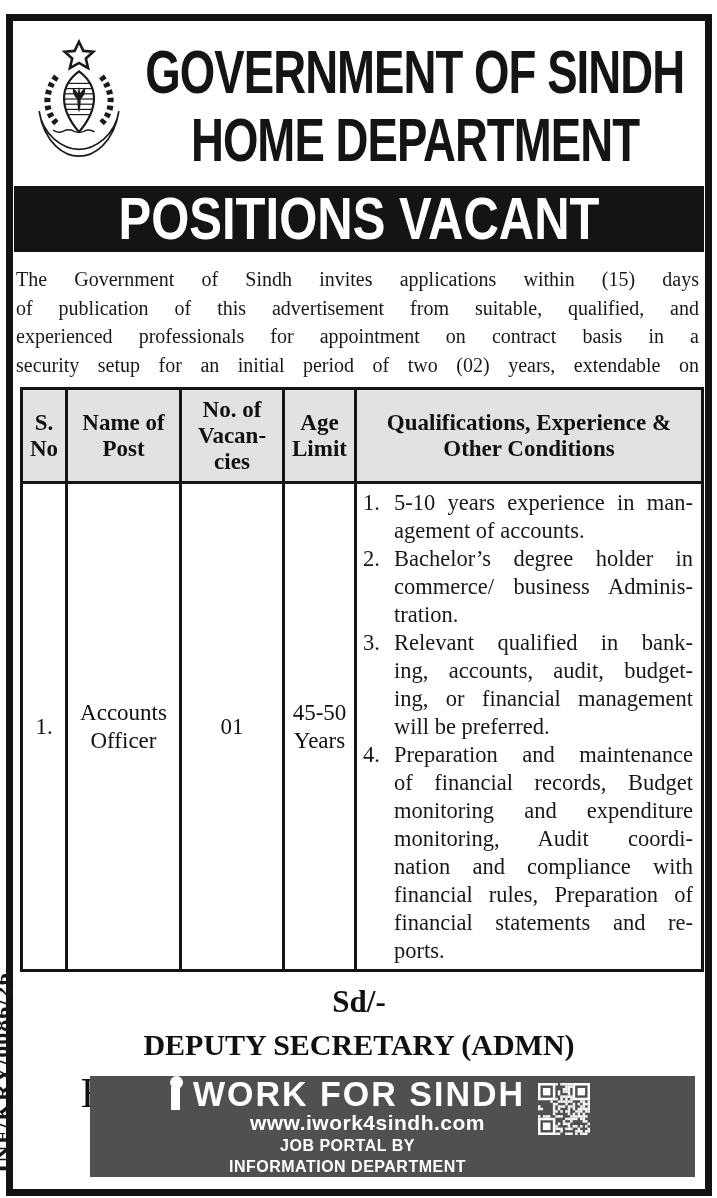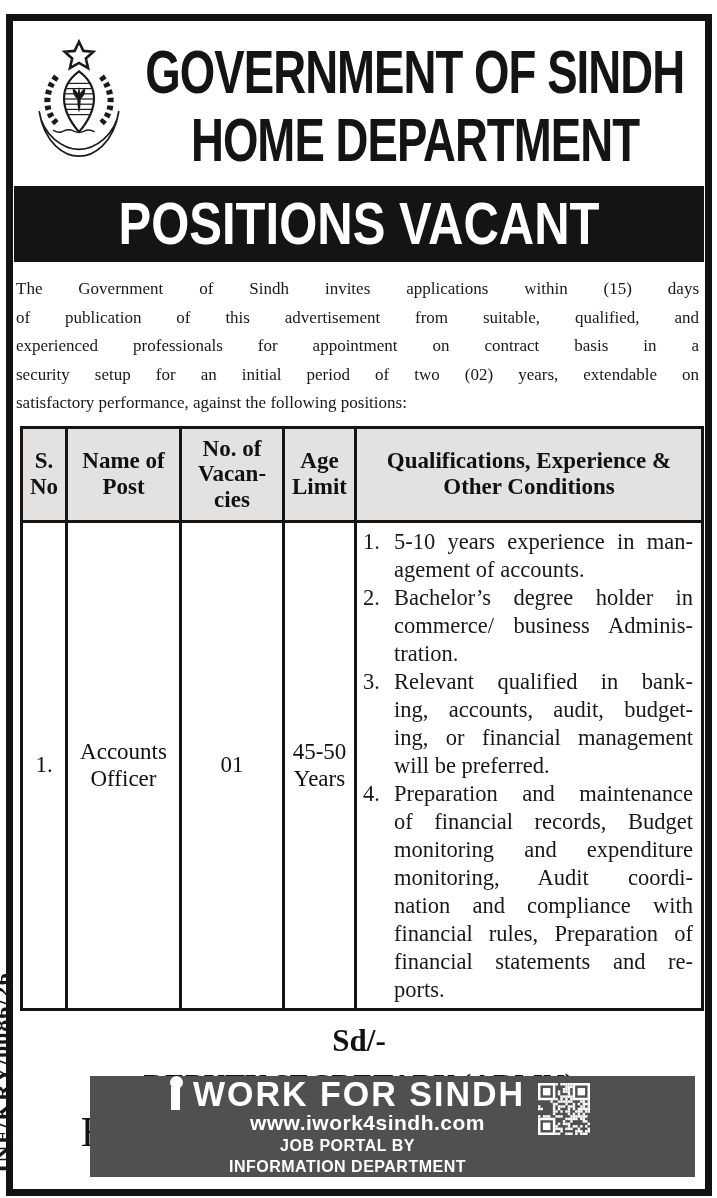--- a/index.html
+++ b/index.html
@@ -17,27 +17,27 @@
   .crest{flex:0 0 104px;height:124px;}
   .titles{flex:1;text-align:center;padding-top:6px;}
   .t-line{line-height:57px;white-space:nowrap;}
   .cond{
     display:inline-block;font-family:"Liberation Sans","DejaVu Sans",sans-serif;
     font-weight:bold;font-size:47px;letter-spacing:-1px;color:#141414;
     transform:scale(0.97,1.28);transform-origin:center;
   }
   
   .banner{
-    margin:7px 1px 0 1px;background:#141414;height:76px;
+    margin:7px 1px 0 1px;background:#141414;height:66px;
     display:flex;align-items:center;justify-content:center;
   }
   .banner .cond{color:#fff;font-size:49px;letter-spacing:0;transform:scale(1.0,1.2);}
   
   .intro{
-    padding:13px 6px 2px 3px;font-size:17px;line-height:28.5px;color:#181818;
+    padding:13px 6px 2px 3px;font-size:20px;line-height:28.5px;color:#181818;
   }
   .tline{text-align:justify;text-align-last:justify;}
   .tline.last{text-align-last:left;}
   
   table{
     border-collapse:collapse;table-layout:fixed;margin:6px 0 0 7px;
     width:681px;
   }
   th,td{border:3px solid #151515;padding:2px;}
   th{
@@ -114,21 +114,20 @@
 
   <div class="banner">
     <span class="cond">POSITIONS VACANT</span>
   </div>
 
   <div class="intro">
       <div class="tline">The Government of Sindh invites applications within (15) days</div>
       <div class="tline">of publication of this advertisement from suitable, qualified, and</div>
       <div class="tline">experienced professionals for appointment on contract basis in a</div>
       <div class="tline">security setup for an initial period of two (02) years, extendable on</div>
-      <div class="tline last">satisfactory performance, against the following positions:</div>
     </div>
 
   <table>
     <colgroup>
       <col style="width:45px">
         <col style="width:114px">
         <col style="width:103px">
       <col style="width:72px">
         <col style="width:347px">
     </colgroup>

